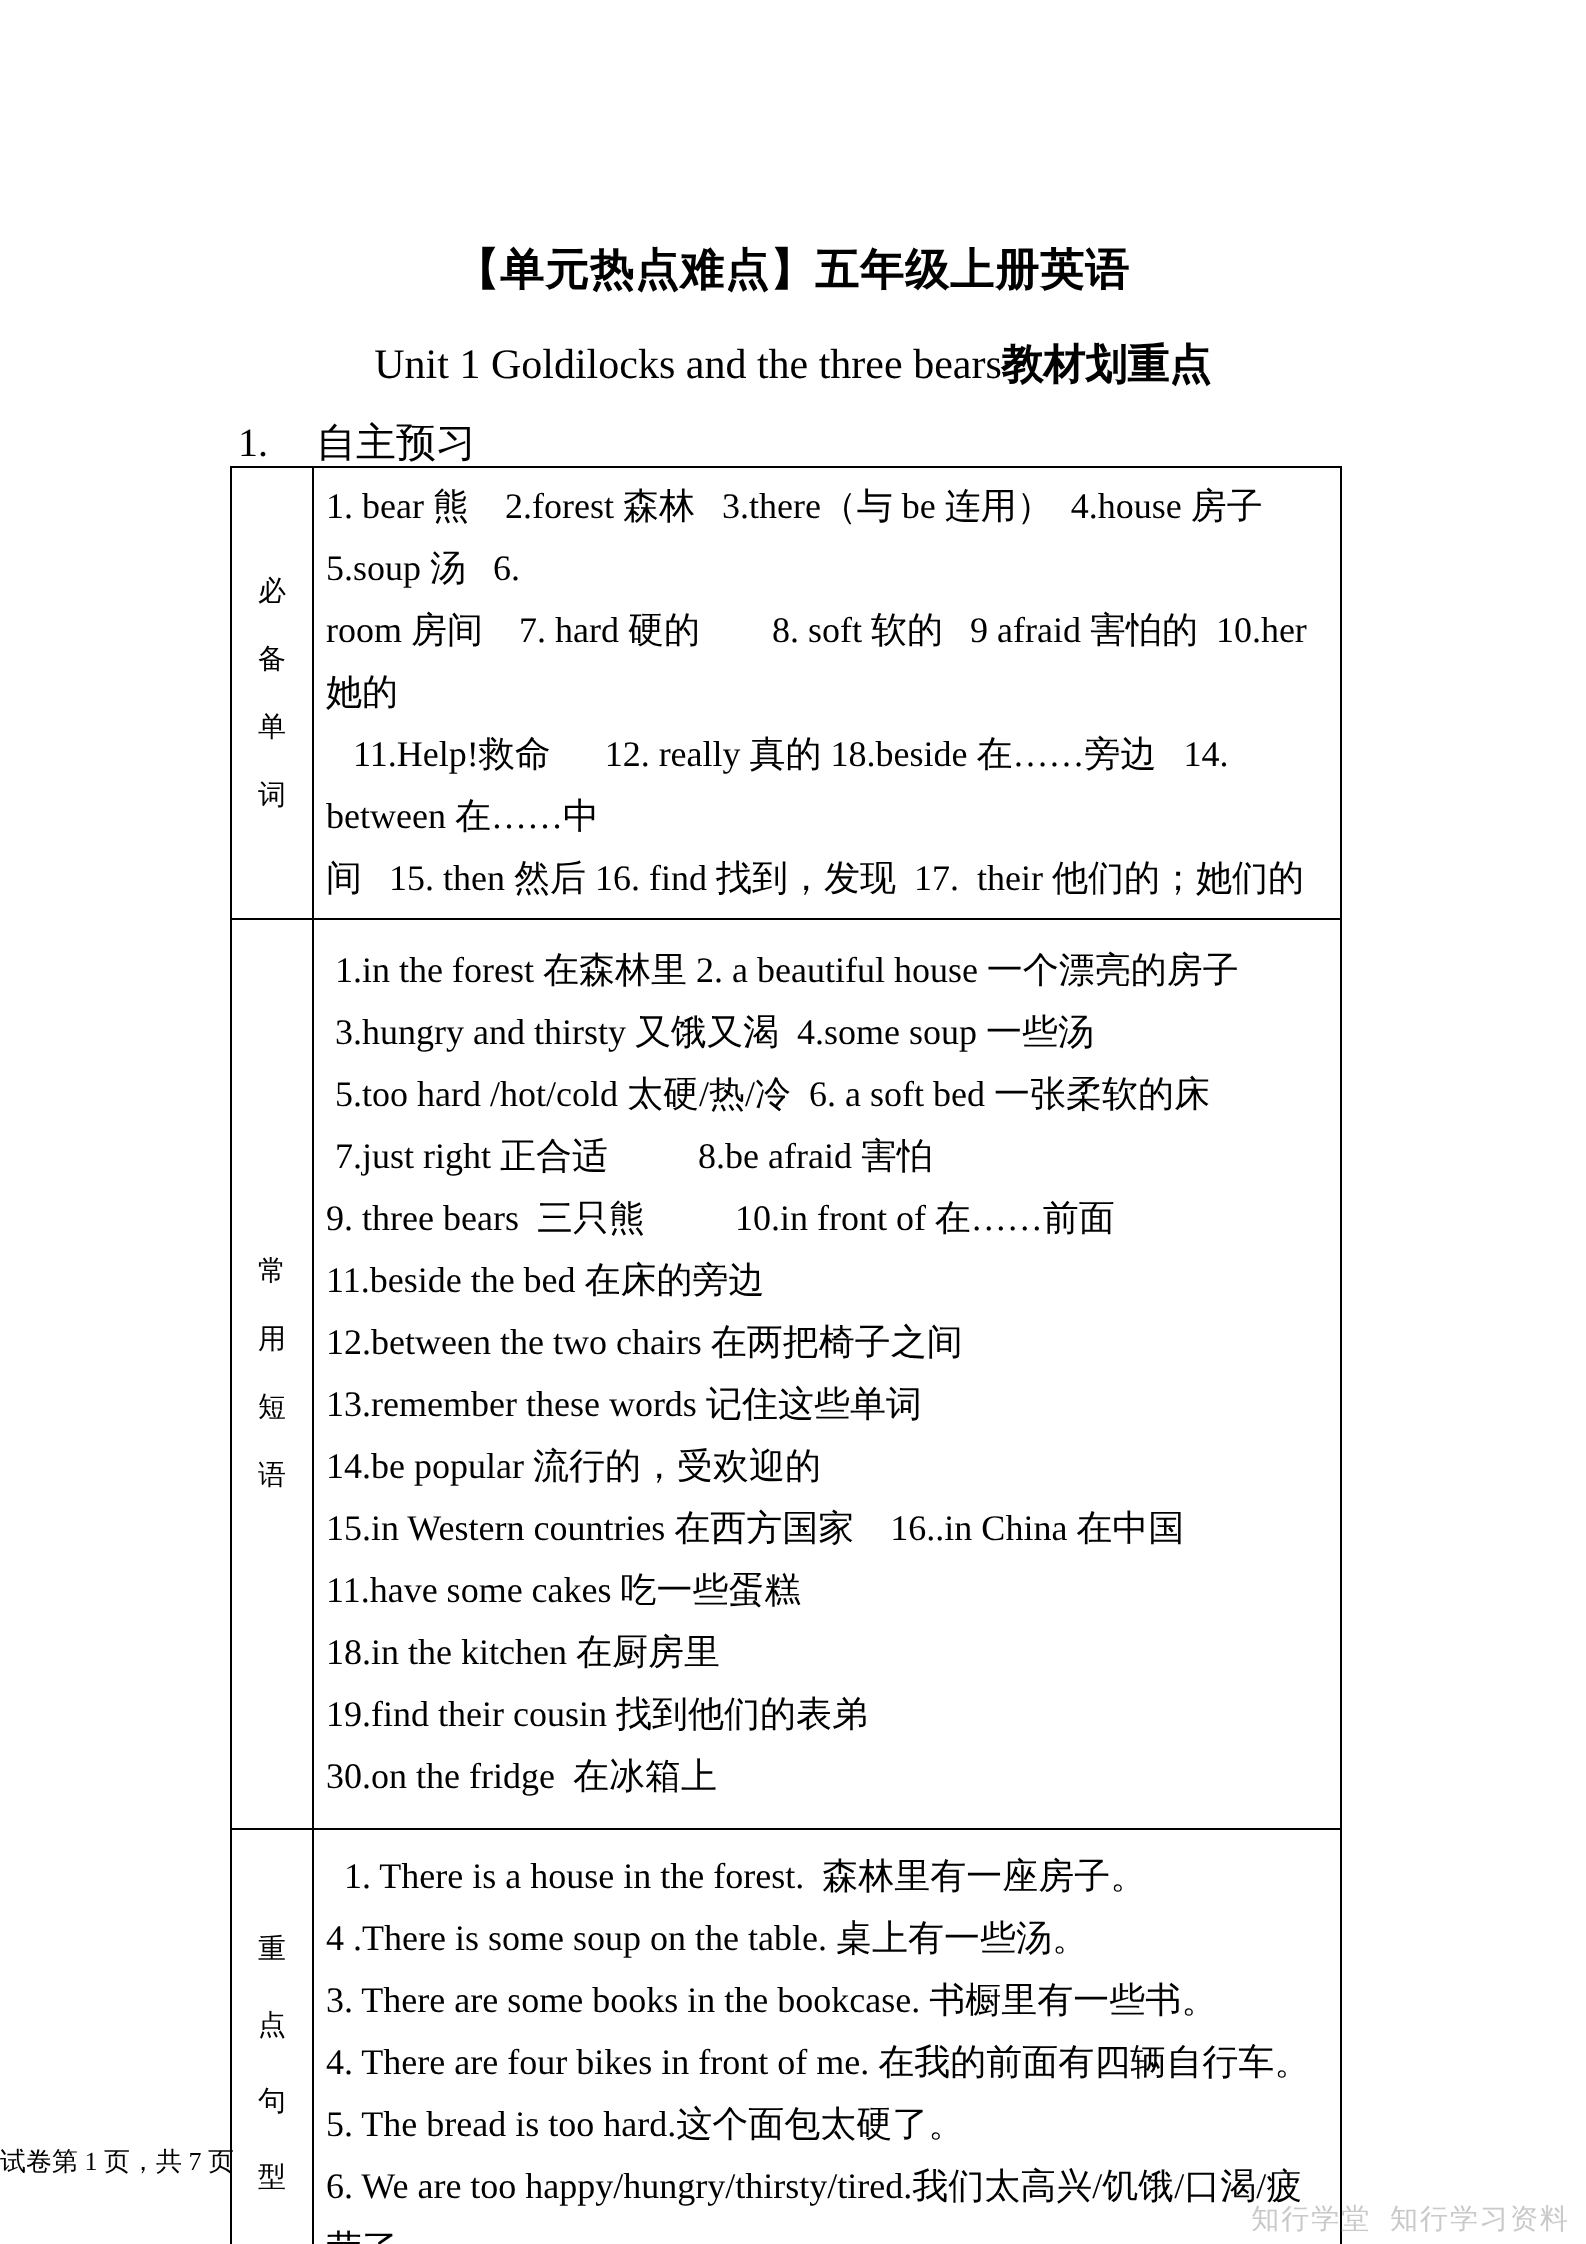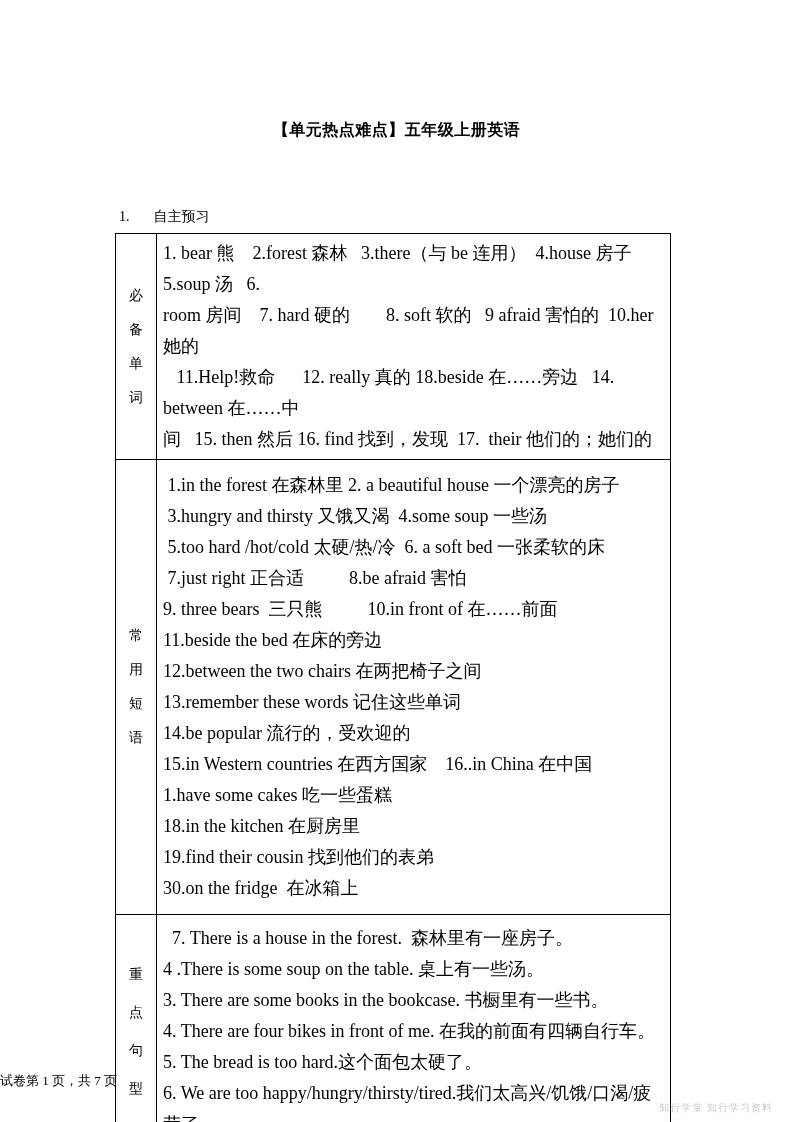--- a/index.html
+++ b/index.html
@@ -12,41 +12,41 @@
     color: #000000;
     font-family: "Liberation Serif", "DejaVu Serif", serif;
     overflow: hidden;
   }
   .title {
     position: absolute;
     top: 120px;
     left: 0;
     width: 100%;
     text-align: center;
-    font-size: 16px;
+    font-size: 22px;
     font-weight: bold;
     margin: 0;
     letter-spacing: 0.5px;
   }
   .subtitle {
     position: absolute;
     top: 168px;
     left: 0;
     width: 100%;
     text-align: center;
     font-size: 21px;
     font-weight: normal;
     margin: 0;
   }
   .subtitle .zh-bold { font-weight: bold; }
   .section-line {
     position: absolute;
     top: 208px;
     left: 119px;
-    font-size: 14px;
+    font-size: 20px;
   }
   .section-line .num { display: inline-block; margin-right: 24px; }
   table.content-table {
     position: absolute;
     top: 233px;
     left: 115px;
     width: 556px;
     border-collapse: collapse;
     table-layout: fixed;
   }
@@ -80,34 +80,35 @@
   .footer {
     position: absolute;
     top: 1072px;
     left: 0;
     width: 100%;
     font-size: 13px;
   }
   .watermark {
     position: absolute;
     top: 1101px;
-    right: 20px;
-    font-size: 10px;
+    right: 8px;
+    font-size: 14px;
     color: #c9c9c9;
-    font-family: Liberation Sans, sans-serif;
+    font-family: Liberation Mono, monospace;
     letter-spacing: 1px;
   }
 </style>
 </head>
 <body>
 
 <div class="page">
 
   <h1 class="title">【单元热点难点】五年级上册英语</h1>
 
+  <h2 class="subtitle"><span>Unit 1  Goldilocks and the three bears</span><span class="zh-bold">教材划重点</span></h2>
 
   <div class="section-line">
     <span class="num">1.</span><span>自主预习</span>
   </div>
 
   <table class="content-table">
     <tbody>
       <tr>
         <td class="hdr">
           <div class="hdr-inner">
@@ -138,38 +139,38 @@
           <div class="ln"> 1.in the forest 在森林里 2. a beautiful house 一个漂亮的房子</div>
           <div class="ln"> 3.hungry and thirsty 又饿又渴  4.some soup 一些汤</div>
           <div class="ln"> 5.too hard /hot/cold 太硬/热/冷  6. a soft bed 一张柔软的床</div>
           <div class="ln"> 7.just right 正合适          8.be afraid 害怕</div>
           <div class="ln">9. three bears  三只熊          10.in front of 在……前面</div>
           <div class="ln">11.beside the bed 在床的旁边</div>
           <div class="ln">12.between the two chairs 在两把椅子之间</div>
           <div class="ln">13.remember these words 记住这些单词</div>
           <div class="ln">14.be popular 流行的，受欢迎的</div>
           <div class="ln">15.in Western countries 在西方国家    16..in China 在中国</div>
-          <div class="ln">1.have some cakes 吃一些蛋糕</div>
+          <div class="ln">11.have some cakes 吃一些蛋糕</div>
           <div class="ln">18.in the kitchen 在厨房里</div>
           <div class="ln">19.find their cousin 找到他们的表弟</div>
           <div class="ln">30.on the fridge  在冰箱上</div>
         </td>
       </tr>
 
       <tr>
         <td class="hdr">
           <div class="hdr-inner wide-gap">
             <span>重</span>
             <span>点</span>
             <span>句</span>
             <span>型</span>
           </div>
         </td>
         <td class="body pad8">
-          <div class="ln">  7. There is a house in the forest.  森林里有一座房子。</div>
+          <div class="ln">  1. There is a house in the forest.  森林里有一座房子。</div>
           <div class="ln">4 .There is some soup on the table. 桌上有一些汤。</div>
           <div class="ln">3. There are some books in the bookcase. 书橱里有一些书。</div>
           <div class="ln">4. There are four bikes in front of me. 在我的前面有四辆自行车。</div>
           <div class="ln">5. The bread is too hard.这个面包太硬了。</div>
           <div class="ln">6. We are too happy/hungry/thirsty/tired.我们太高兴/饥饿/口渴/疲劳了。</div>
         </td>
       </tr>
     </tbody>
   </table>
 

